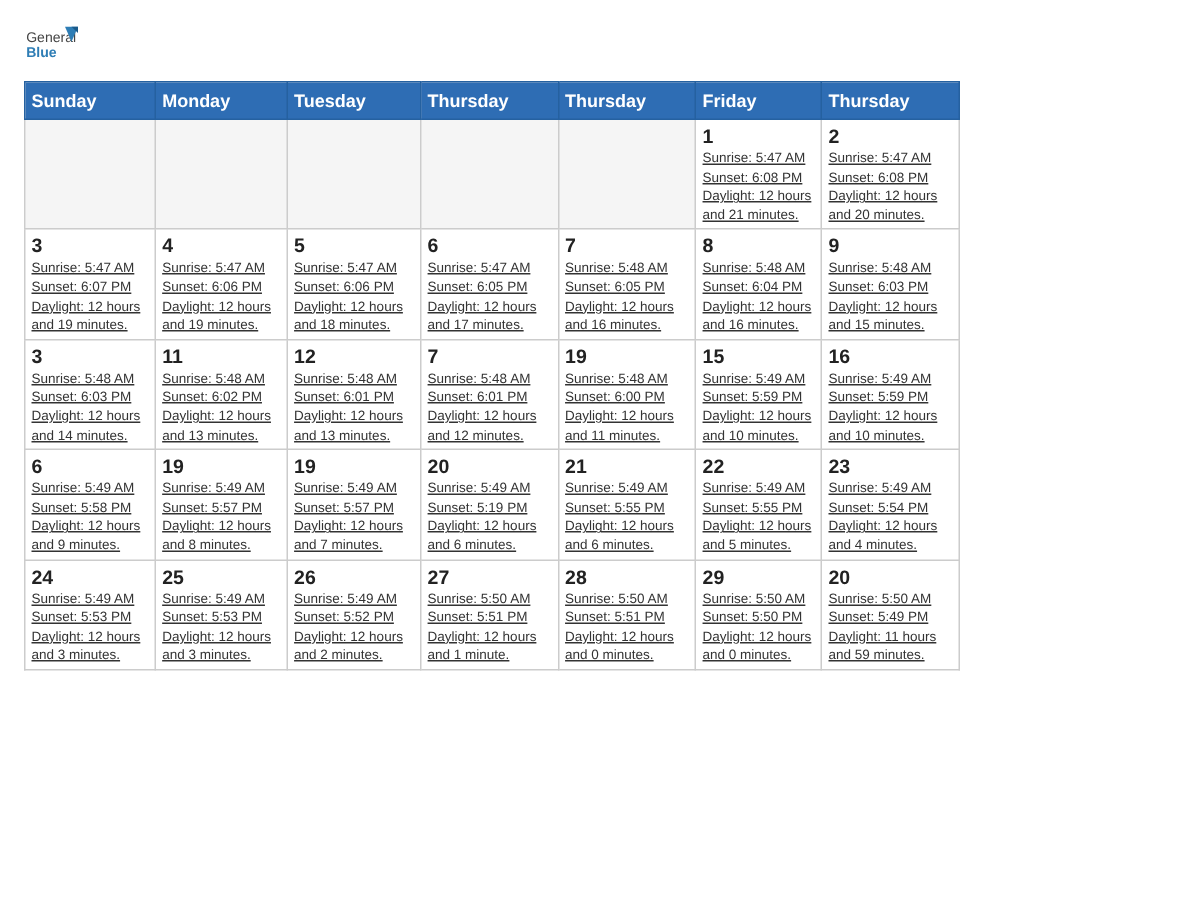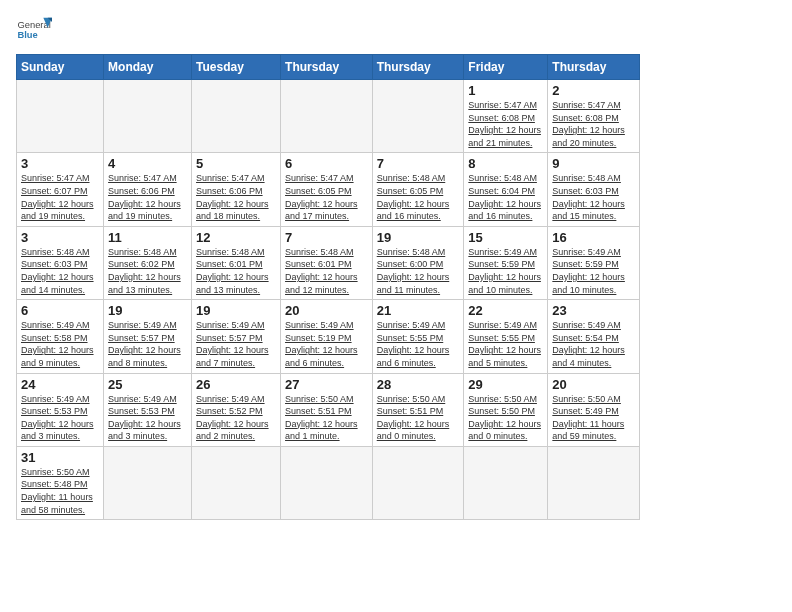--- a/index.html
+++ b/index.html
@@ -308,29 +308,15 @@
 Sunset: 5:50 PM
 Daylight: 12 hours and 0 minutes.</div>
           </td>
           <td>
             <span class="day-number">20</span>
             <div class="day-info">Sunrise: 5:50 AM
 Sunset: 5:49 PM
 Daylight: 11 hours and 59 minutes.</div>
           </td>
         </tr>
-        <tr>
-          <td class="last-row">
-            <span class="day-number">31</span>
-            <div class="day-info">Sunrise: 5:50 AM
-Sunset: 5:48 PM
-Daylight: 11 hours and 58 minutes.</div>
-          </td>
-          <td class="empty last-row"></td>
-          <td class="empty last-row"></td>
-          <td class="empty last-row"></td>
-          <td class="empty last-row"></td>
-          <td class="empty last-row"></td>
-          <td class="empty last-row"></td>
-        </tr>
       </tbody>
   </table>
 </div>
 
 </body></html>

